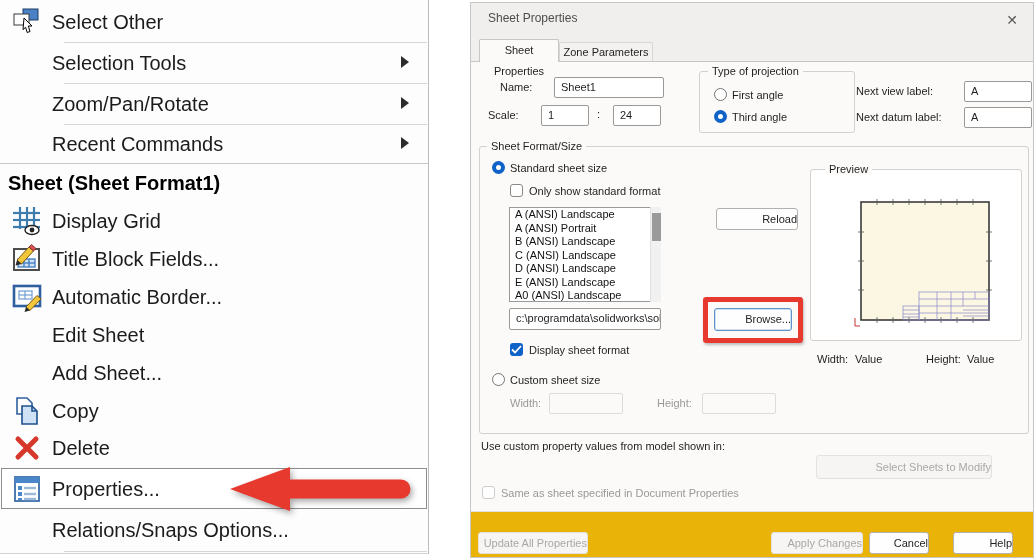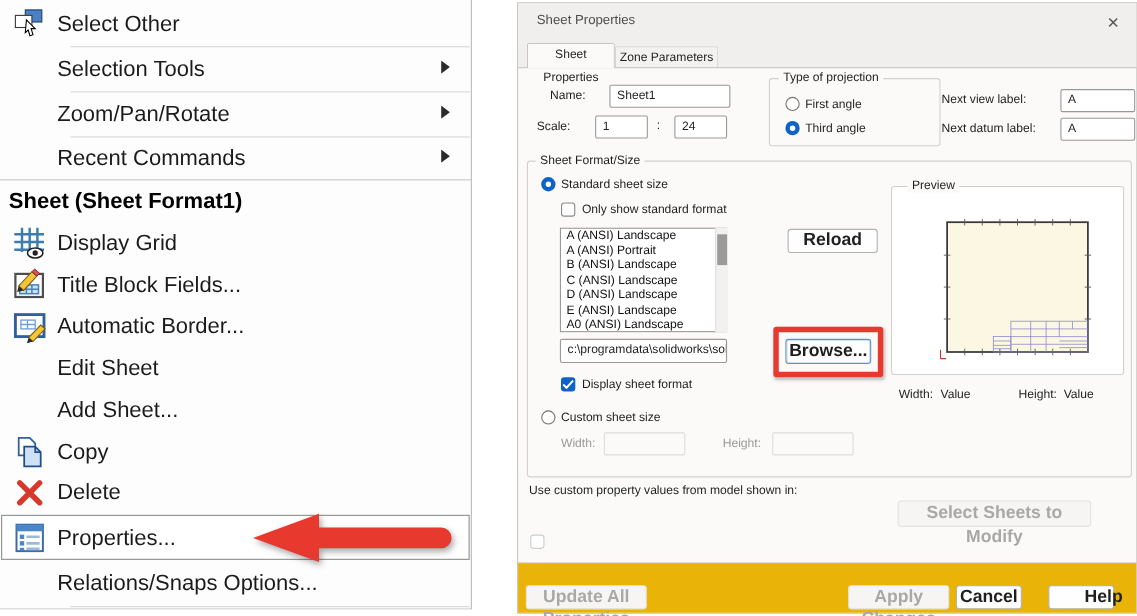--- a/index.html
+++ b/index.html
@@ -36,21 +36,21 @@
   .fieldset { position:absolute; border:1px solid #d3d0cd; border-radius:3px; }
   .legend { position:absolute; top:-7px; background:#fbfaf9; font-size:11px; color:#1f1f1f; padding:0 4px; white-space:nowrap; }
 
   .radio { position:absolute; width:13px; height:13px; border-radius:50%; background:#fff; border:1px solid #767472; }
   .radio.checked { border:4px solid #0f62c7; }
   .checkbox { position:absolute; width:13px; height:13px; border-radius:3px; background:#fff; border:1px solid #8a8886; }
   .checkbox.checked { background:#0f62c7; border:none; }
   .checkbox.disabled { border:1px solid #cfcdcb; }
   .checkbox svg { position:absolute; left:1px; top:2px; }
 
-  .btn { position:absolute; background:#fefefe; border:1px solid #b3b1af; border-radius:3px; font-size:16px; color:#1f1f1f; text-align:center; cursor:default;font-weight:bold; }
+  .btn { position:absolute; background:#fefefe; border:1px solid #b3b1af; border-radius:3px; font-size:11px; color:#1f1f1f; text-align:right; cursor:default; }
   .btn.primary { border:1px solid #5f92c8; box-shadow:0 0 0 1px #cfe0f2 inset; }
   .btn.disabled { background:#f6f5f4; border:1px solid #e4e2e0; color:#aaa8a6; box-shadow:none; }
 
   .listbox { position:absolute; background:#fff; border:1px solid #9b9997; overflow:hidden; }
   .list-row { font-size:11px; line-height:13.5px; height:13.5px; padding-left:5px; color:#111; white-space:nowrap; }
   .scrollbar { position:absolute; top:0; right:0; width:11px; height:100%; background:#f1f1f1; border-left:1px solid #e0e0e0; }
   .thumb { position:absolute; left:1px; top:6px; width:9px; height:28px; background:#9a9a9a; }
 
   .redbox { position:absolute; border:5px solid #e8392f; border-radius:3px; box-shadow:1px 2px 3px rgba(0,0,0,0.25); }
 
@@ -341,20 +341,21 @@
       <span class="radio" style="left:12px;top:226px;"></span>
       <span class="lbl" style="left:30px;top:227px;">Custom sheet size</span>
       <span class="lbl gray" style="left:30px;top:250px;">Width:</span>
       <div class="tinput disabled" style="left:69px;top:246px;width:74px;height:21px;"></div>
       <span class="lbl gray" style="left:177px;top:250px;">Height:</span>
       <div class="tinput disabled" style="left:222px;top:246px;width:74px;height:21px;"></div>
     </div>
 
     <span class="lbl" style="left:10px;top:437px;">Use custom property values from model shown in:</span>
     <span class="checkbox disabled" style="left:11px;top:483px;"></span>
+    <span class="lbl gray" style="left:30px;top:484px;">Same as sheet specified in Document Properties</span>
     <div class="btn disabled" style="left:345px;top:452px;width:176px;height:24px;line-height:22px;">Select Sheets to Modify</div>
 
     <div class="footer">
       <div class="btn disabled" style="left:7px;top:20px;width:110px;height:22px;line-height:20px;">Update All Properties</div>
       <div class="btn disabled" style="left:300px;top:20px;width:92px;height:22px;line-height:20px;">Apply Changes</div>
       <div class="btn" style="left:398px;top:20px;width:60px;height:22px;line-height:20px;">Cancel</div>
       <div class="btn" style="left:482px;top:20px;width:60px;height:22px;line-height:20px;padding-left:32px;">Help</div>
     </div>
   </div>
 </div>

